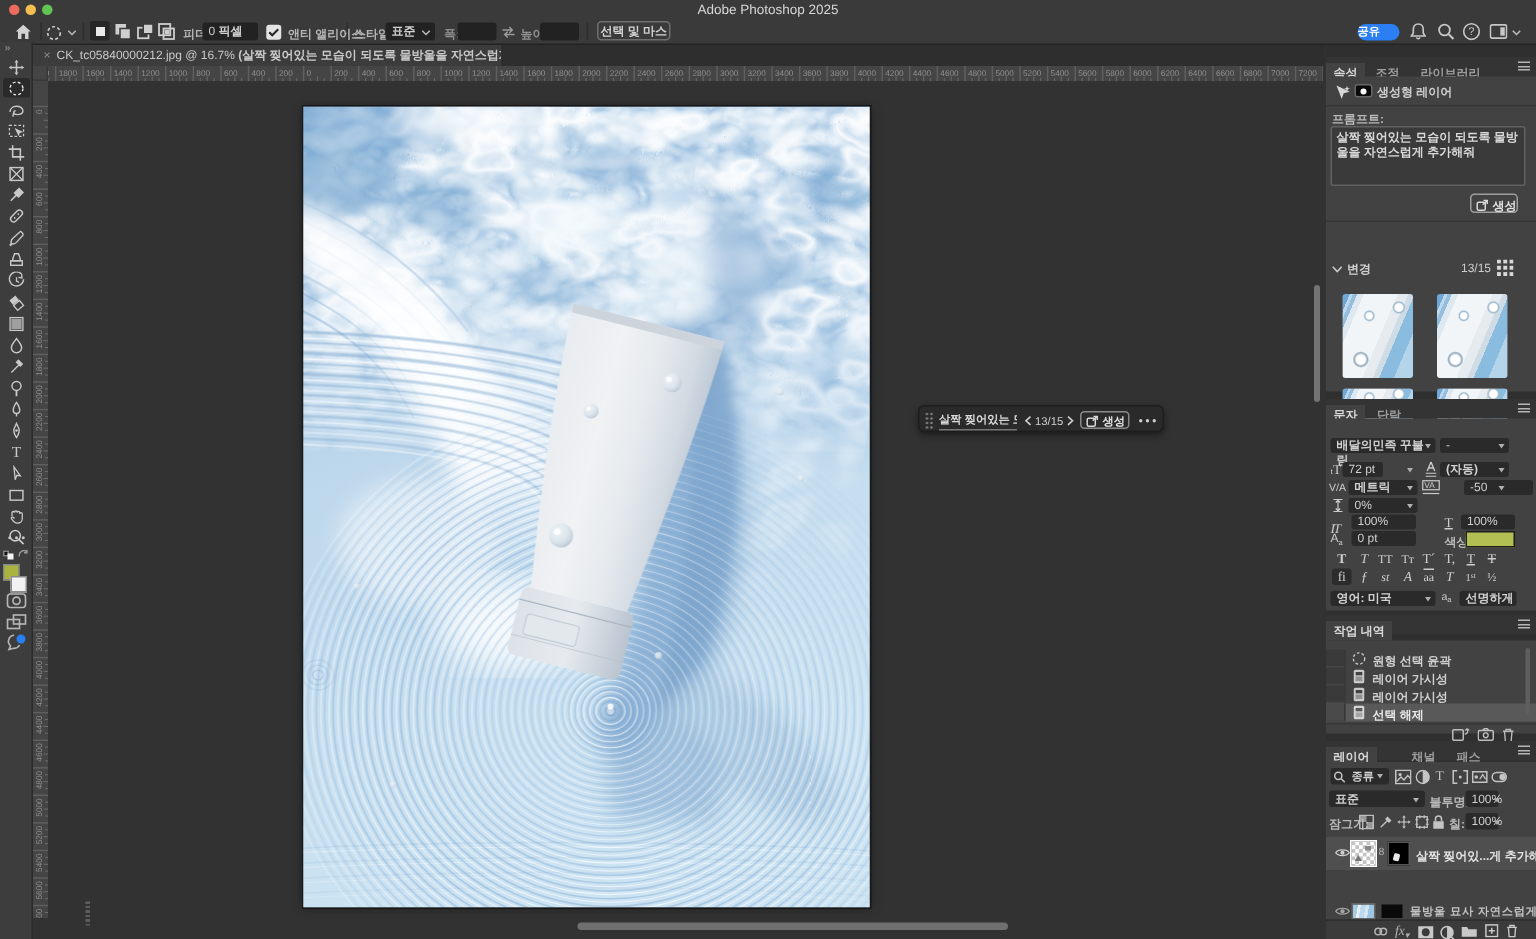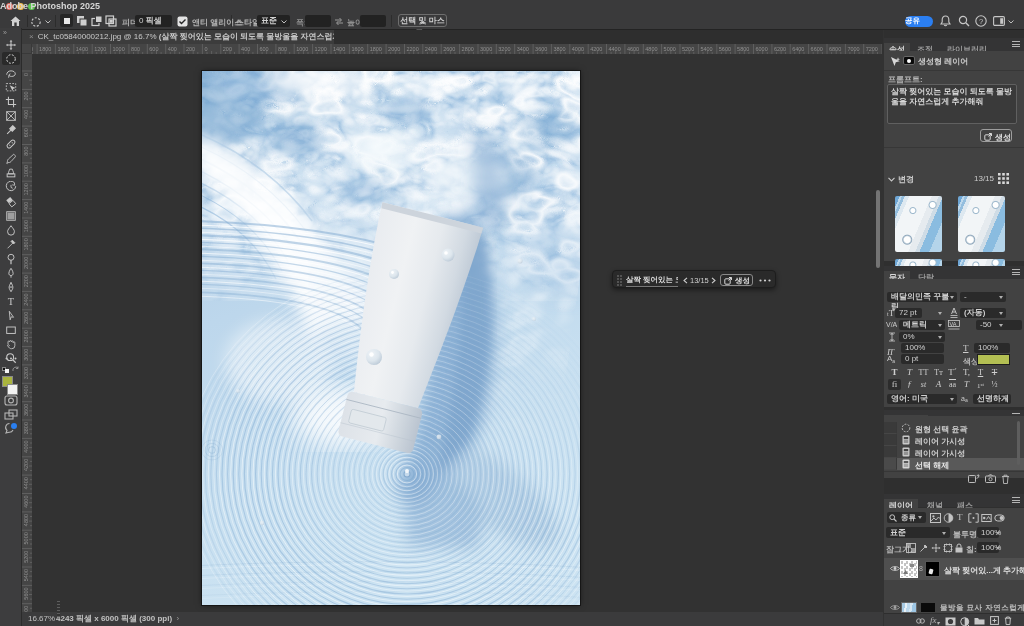--- a/index.html
+++ b/index.html
@@ -2,21 +2,21 @@
 <html><head><meta charset="utf-8">
 <style>
 *{margin:0;padding:0;box-sizing:border-box}
 html,body{width:1024px;height:626px;overflow:hidden;background:#323232;font-family:"Liberation Sans",sans-serif;}
 .abs{position:absolute}
 #app{position:relative;width:1024px;height:626px;overflow:hidden}
 .ko{font-weight:bold}
 
 #menubar{left:0;top:0;width:1024px;height:12px;background:#3a3a3b}
 .tl{width:7px;height:7px;border-radius:50%;top:3px}
-#title{width:100%;text-align:left;top:1px;font-size:9px;color:#d6d6d6;font-weight:bold}
+#title{width:100%;text-align:center;top:1px;font-size:9px;color:#d6d6d6;font-weight:normal}
 
 #opts{left:0;top:12px;width:1024px;height:18px;background:#3a3a3b;border-bottom:1px solid #232323}
 .vsep{width:1px;height:12px;background:#2c2c2c;top:3px}
 .olabel{font-size:8px;color:#b4b4b4;top:5px}
 .ofield{height:12px;background:#222;border-radius:2px;top:3px;font-size:8px;color:#d0d0d0;line-height:12px;padding-left:4px}
 .modebtn{width:13px;height:13px;top:2px;border-radius:2px}
 
 #tabbar{left:22px;top:30px;width:861px;height:14px;background:#2e2e2e}
 #tab{left:0;top:0;width:312px;height:14px;background:#3c3c3c;color:#c9c9c9;font-size:8px;line-height:14px;white-space:nowrap;overflow:hidden}
 
@@ -1013,24 +1013,20 @@
           <circle cx="1.5" cy="1.5" r="1.1"></circle>
           <circle cx="6" cy="1.5" r="1.1"></circle>
           <circle cx="10.5" cy="1.5" r="1.1"></circle>
         </g>
       </svg>
 </div>
 
 <div class="abs" style="left:876px;top:190px;width:4px;height:78px;background:#747474;border-radius:2px"></div>
 <div class="abs" style="left:385px;top:615px;width:287px;height:5px;background:#6f6f6f;border-radius:2.5px"></div>
 
-<div class="abs" id="status">
-      <span class="abs" style="left:6px">16.67%</span>
-      <span class="abs ko" style="left:34px">4243 픽셀 x 6000 픽셀 (300 ppi)&nbsp;&nbsp;<span style="color:#9a9a9a;font-weight:normal">›</span></span>
-    </div>
 <div class="abs" style="left:57px;top:601px;width:3px;height:16px;background:repeating-linear-gradient(#5e5e5e 0 1.5px,#333 1.5px 3px)"></div>
 
 <div class="abs" id="rpanel">
 
  <div class="abs ptabrow" style="top:8px"><span class="ptab on ko">속성</span><span class="ptab ko" style="margin-left:2px">조정</span><span class="ptab ko" style="margin-left:4px">라이브러리</span><div class="abs hamb" style="top:3px"></div></div>
  <div class="abs pbody" style="top:21px;height:210px">
    <svg class="abs" style="left:6px;top:5px" width="11" height="11" viewBox="0 0 11 11">
           <path d="M1 1 L4.5 10 L5.8 6.2 L9.8 5.2 Z" fill="#d8d8d8"></path>
           <path d="M8 1.2 L8.5 2.7 L10 3.2 L8.5 3.7 L8 5.2 L7.5 3.7 L6 3.2 L7.5 2.7 Z" fill="#d8d8d8"></path>
         </svg>
@@ -1130,21 +1126,21 @@
   <div class="tbtn" style="left:90px;top:100px;font-size:7px">1<span style="font-size:5px;vertical-align:2px">st</span></div>
   <div class="tbtn" style="left:104px;top:100px;font-size:8px">½</div>
   <div class="cfield ko" style="left:3px;top:115px;width:70px">영어: 미국</div>
         <div class="cchev" style="left:66px;top:115px"></div>
   <div class="abs" style="left:77px;top:116px;font-size:7px;color:#ccc">a<span style="font-size:5px;vertical-align:-1px">a</span></div>
   <div class="cfield ko" style="left:89px;top:115px;width:38px">선명하게</div>
         <div class="cchev" style="left:120px;top:115px"></div>
  </div>
 
  <div class="abs ptabrow" style="top:380px"><span class="ptab on ko">작업 내역</span><div class="abs hamb" style="top:3px"></div></div>
- <div class="abs pbody" style="top:386px;height:62px">
+ <div class="abs pbody" style="top:397px;height:62px">
   <div class="hrow" style="top:6px">
           <div class="hwell"></div>
           <svg class="hico" viewBox="0 0 10 10">
             <circle cx="5" cy="5" r="3.8" fill="none" stroke="#c9c9c9" stroke-width="0.9" stroke-dasharray="1.8 1.4"></circle>
           </svg>
           <span class="htxt ko">원형 선택 윤곽</span>
         </div>
   <div class="hrow" style="top:18px">
           <div class="hwell"></div>
           <svg class="hico" viewBox="0 0 10 10">
@@ -1181,21 +1177,21 @@
   <svg class="abs" style="left:101px;top:58px" width="11" height="9" viewBox="0 0 11 9">
           <rect x="0.5" y="2" width="10" height="6.5" rx="1" fill="none" stroke="#bdbdbd" stroke-width="1"></rect>
           <path d="M3.5 2 L4.5 0.8 H6.5 L7.5 2" fill="none" stroke="#bdbdbd" stroke-width="1"></path>
           <circle cx="5.5" cy="5.2" r="1.6" fill="none" stroke="#bdbdbd" stroke-width="0.9"></circle>
         </svg>
   <svg class="abs" style="left:117px;top:58px" width="9" height="10" viewBox="0 0 9 10">
           <path d="M1 2.5 H8 M3 2.5 V1.2 H6 V2.5 M2 2.5 L2.6 9.5 H6.4 L7 2.5" fill="none" stroke="#bdbdbd" stroke-width="0.9"></path>
         </svg>
  </div>
 
- <div class="abs ptabrow" style="top:464px"><span class="ptab on ko">레이어</span><span class="ptab ko" style="margin-left:4px">채널</span><span class="ptab ko" style="margin-left:4px">패스</span><div class="abs hamb" style="top:3px"></div></div>
+ <div class="abs ptabrow" style="top:464px"><span class="ptab on ko">레이어</span><span class="ptab ko" style="margin-left:18px">채널</span><span class="ptab ko" style="margin-left:4px">패스</span><div class="abs hamb" style="top:3px"></div></div>
  <div class="abs pbody" style="top:478px;height:105px">
   <div class="cfield" style="left:3px;top:4px;width:39px;height:11px;line-height:11px"><svg style="position:absolute;left:2px;top:2px" width="8" height="8" viewBox="0 0 8 8">
             <circle cx="3.2" cy="3.2" r="2.4" fill="none" stroke="#c4c4c4" stroke-width="1"></circle>
             <path d="M5 5 L7.5 7.5" stroke="#c4c4c4" stroke-width="1.1"></path>
           </svg><span class="ko" style="font-size:7.5px;padding-left:10px">종류</span></div>
         <div class="cchev" style="left:34px;top:4px"></div>
   <svg class="abs lfi" style="left:46px;top:5px" viewBox="0 0 11 10">
           <rect x="0.5" y="0.5" width="10" height="9" fill="none" stroke="#c4c4c4" stroke-width="1"></rect>
           <circle cx="3.4" cy="3.4" r="1.1" fill="#c4c4c4"></circle>
           <path d="M1 8 L4 5 L6 7 L8.5 4 L10.5 6" stroke="#c4c4c4" fill="none" stroke-width="0.9"></path>

